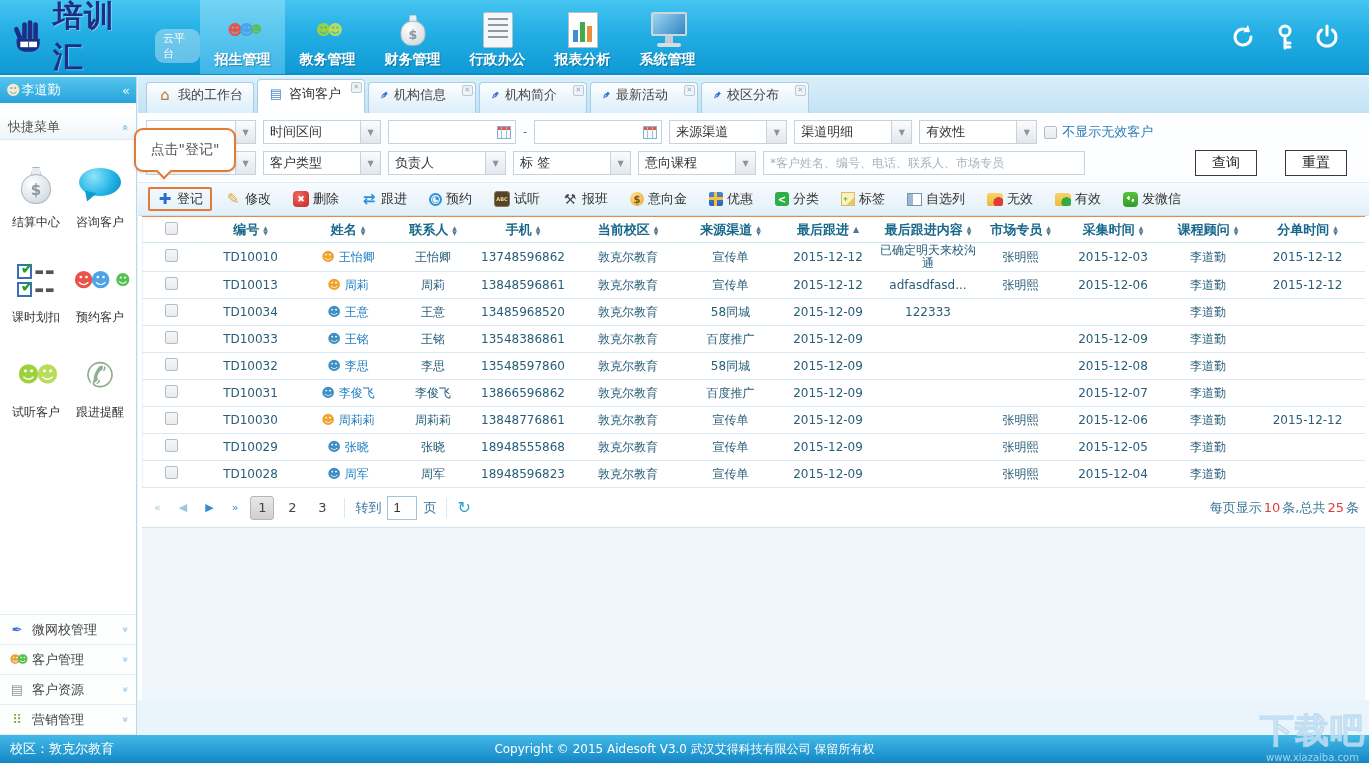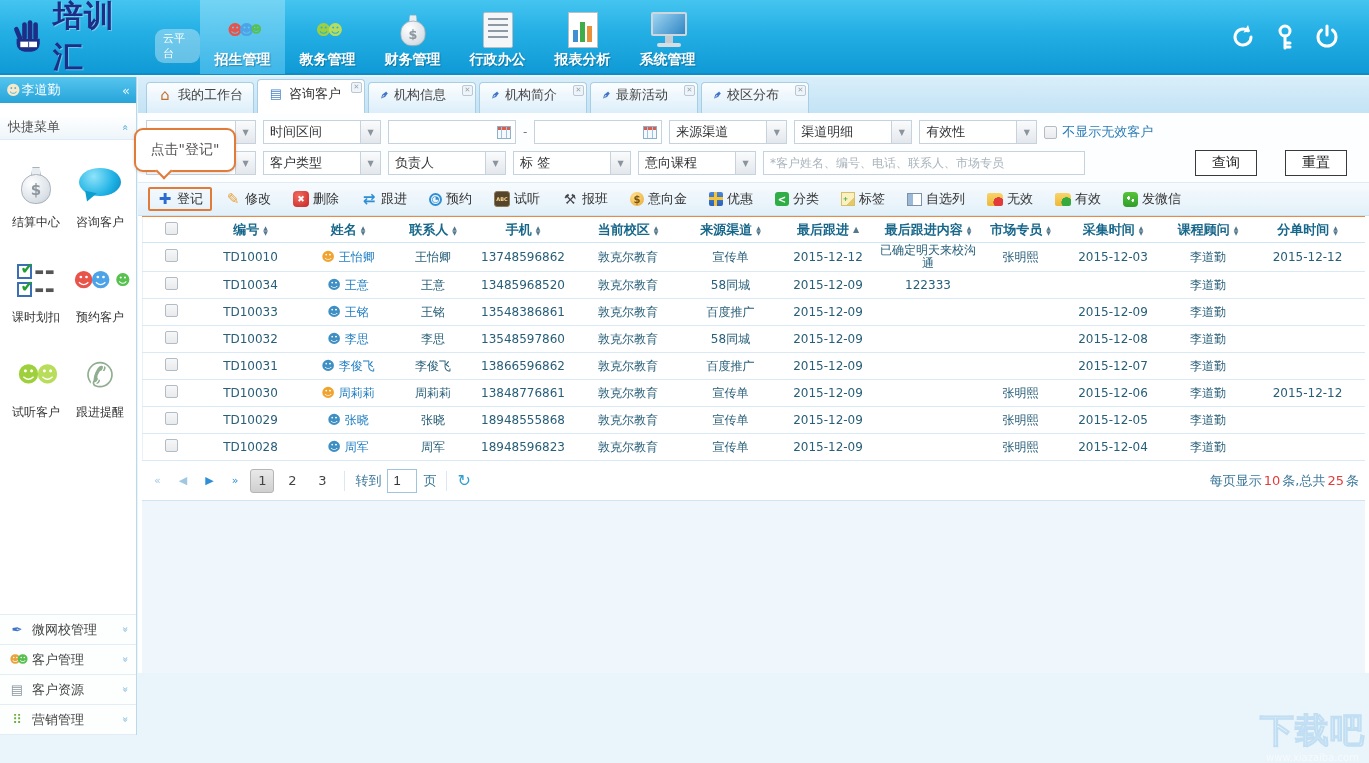--- a/index.html
+++ b/index.html
@@ -671,20 +671,35 @@
     <td>宣传单</td>
     <td>2015-12-12</td>
     <td class="c-wrap">已确定明天来校沟通</td>
     <td>张明熙</td>
     <td>2015-12-03</td>
     <td>李道勤</td>
     <td>2015-12-12</td>
   </tr>
 
 
+  <tr>
+    <td><span class="checkbox"></span></td>
+    <td>TD10013</td>
+    <td><i class="person orange">☻</i><span class="name-link">周莉</span></td>
+    <td>周莉</td>
+    <td>13848596861</td>
+    <td>敦克尔教育</td>
+    <td>宣传单</td>
+    <td>2015-12-12</td>
+    <td class="c-wrap">adfasdfasd...</td>
+    <td>张明熙</td>
+    <td>2015-12-06</td>
+    <td>李道勤</td>
+    <td>2015-12-12</td>
+  </tr>
 
   <tr>
     <td><span class="checkbox"></span></td>
     <td>TD10034</td>
     <td><i class="person blue">☻</i><span class="name-link">王意</span></td>
     <td>王意</td>
     <td>13485968520</td>
     <td>敦克尔教育</td>
     <td>58同城</td>
     <td>2015-12-09</td>
@@ -808,20 +823,24 @@
         <span class="pg-sep"></span>
         <span class="pg-refresh">↻</span>
         <span class="pg-summary">
           <span>每页显示</span><b>10</b><span>条,总共</span><b>25</b><span>条</span>
         </span>
       </div>
       <div class="below-space"></div>
     </div>
   </div>
 
+  <div class="footer">
+    <span class="campus">校区：敦克尔教育</span>
+    <span>Copyright © 2015 Aidesoft V3.0 武汉艾得科技有限公司 保留所有权</span>
+  </div>
 
   <div class="callout">
     <span>点击"登记"</span>
     <span class="tail"></span>
   </div>
 
   <div class="watermark">
     <div class="wm-big">下载吧</div>
     <div class="wm-url">www.xiazaiba.com</div>
   </div>

